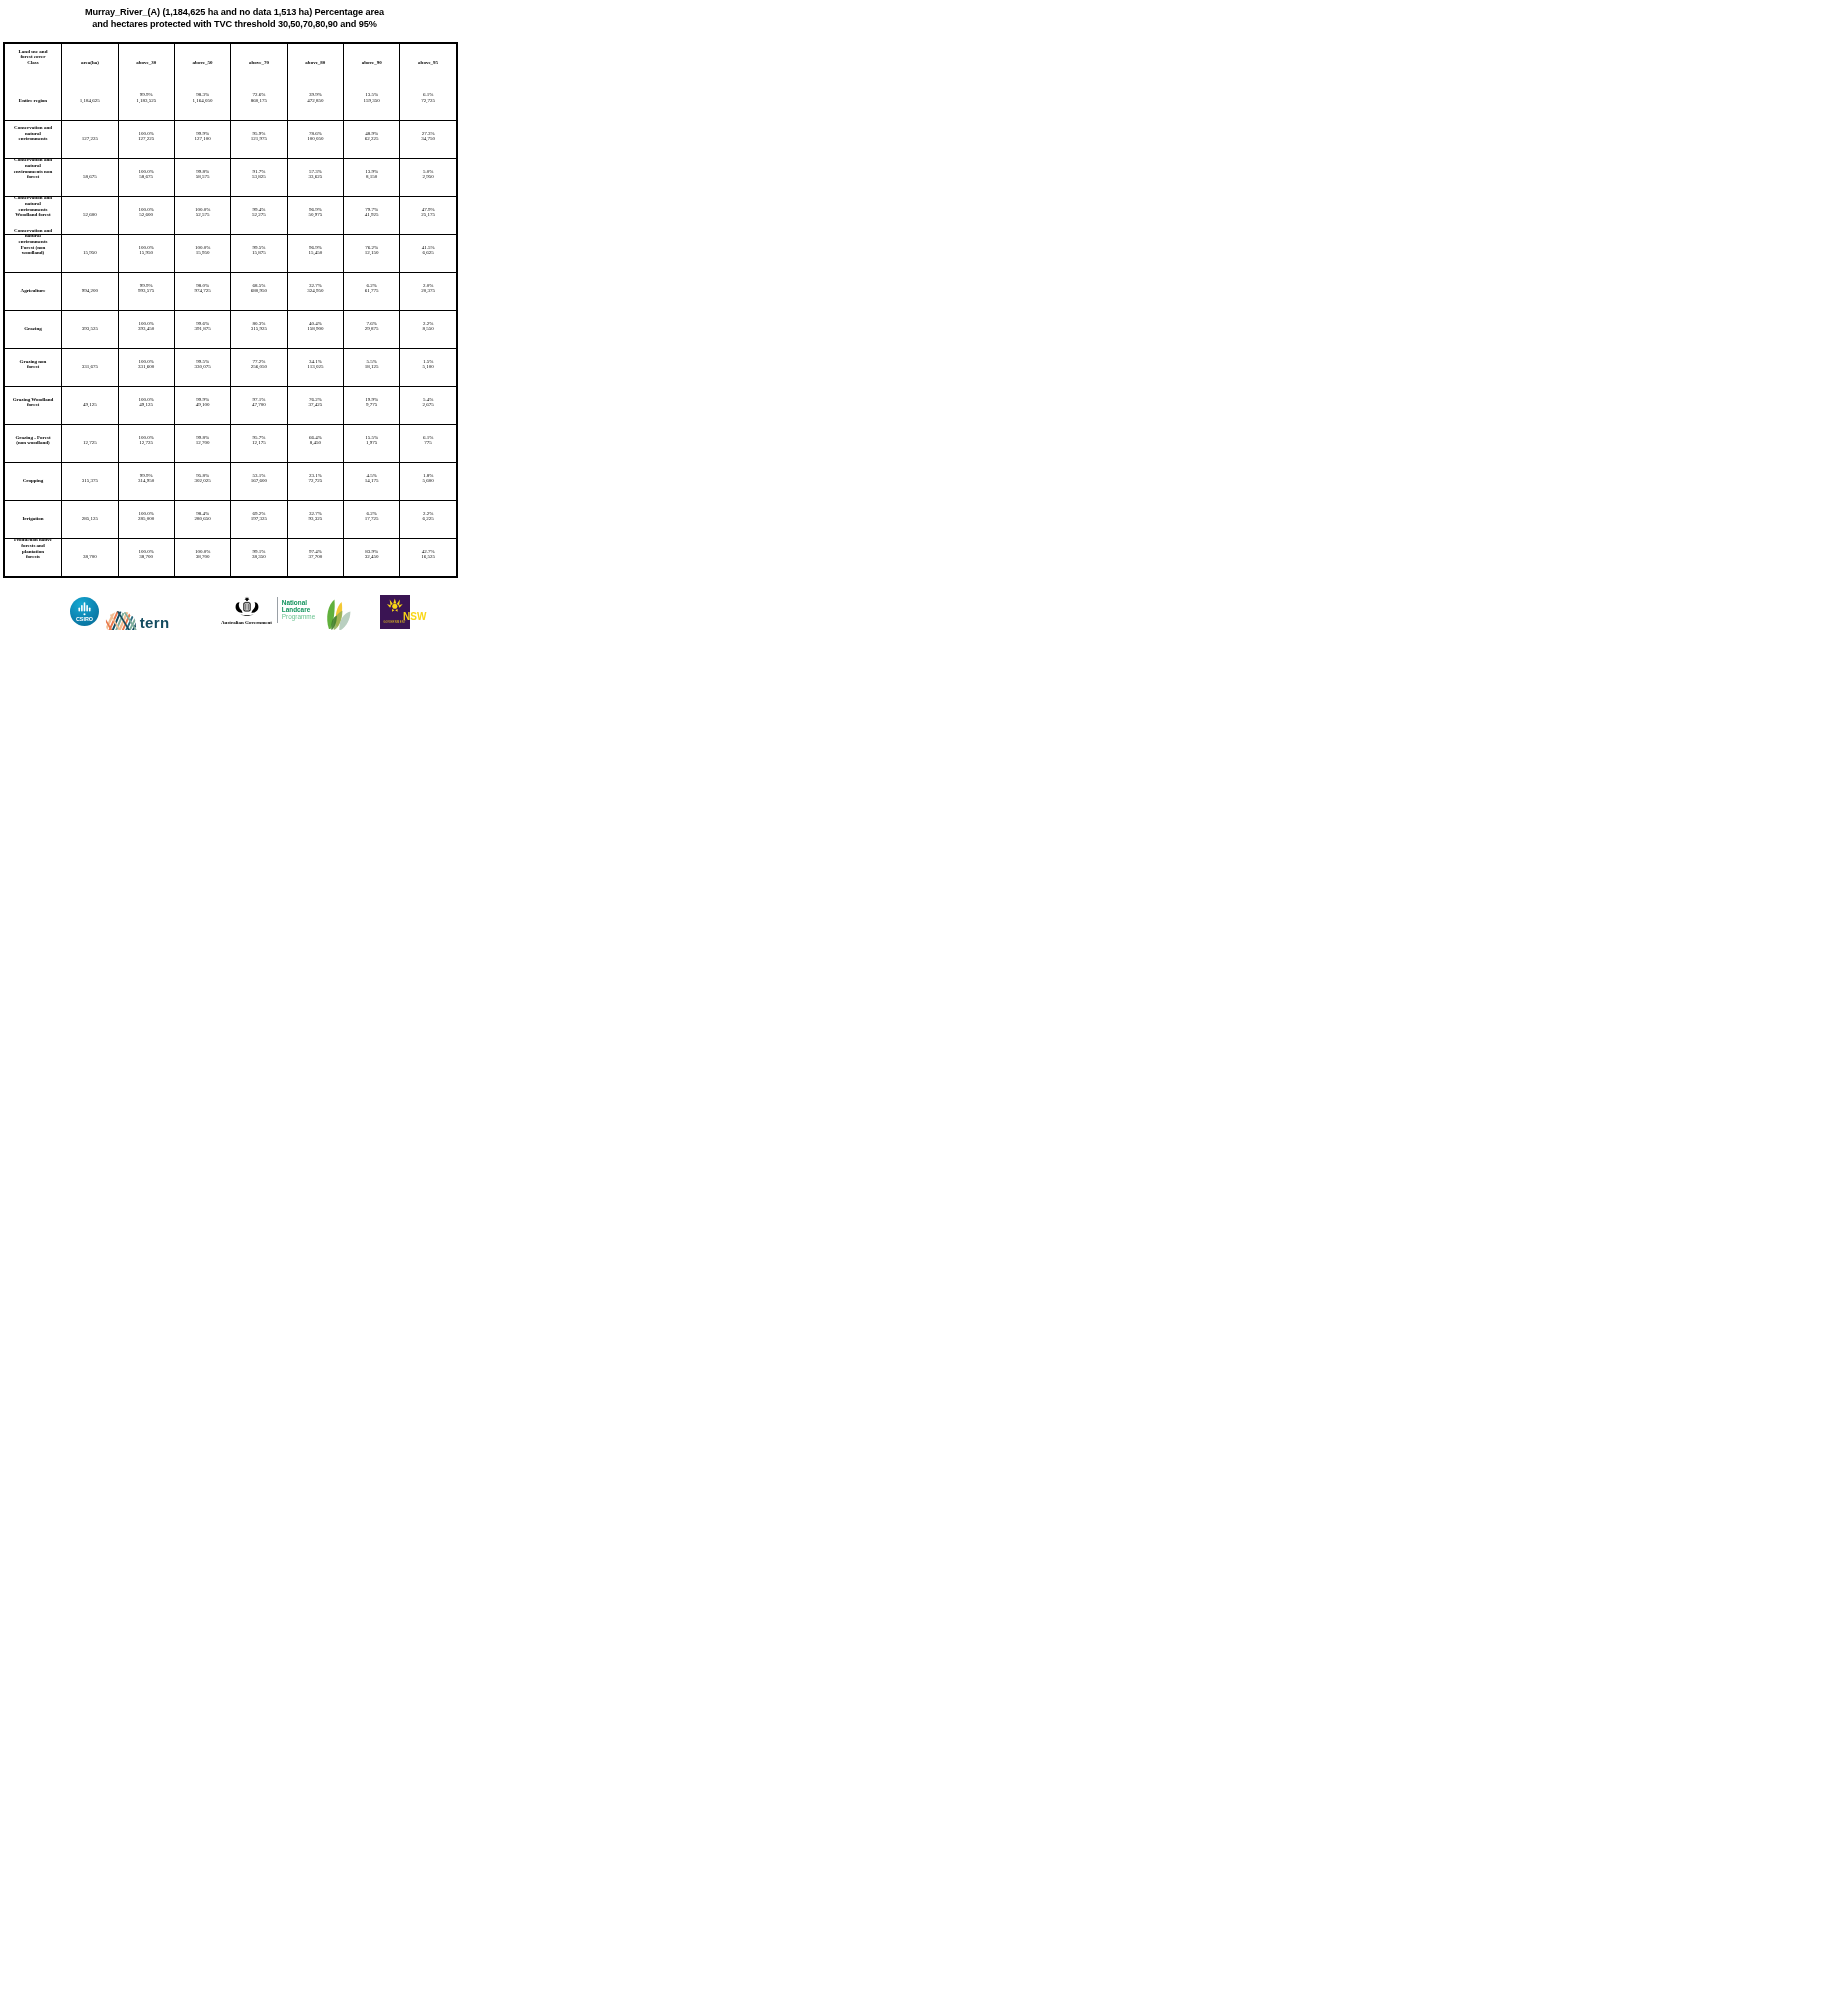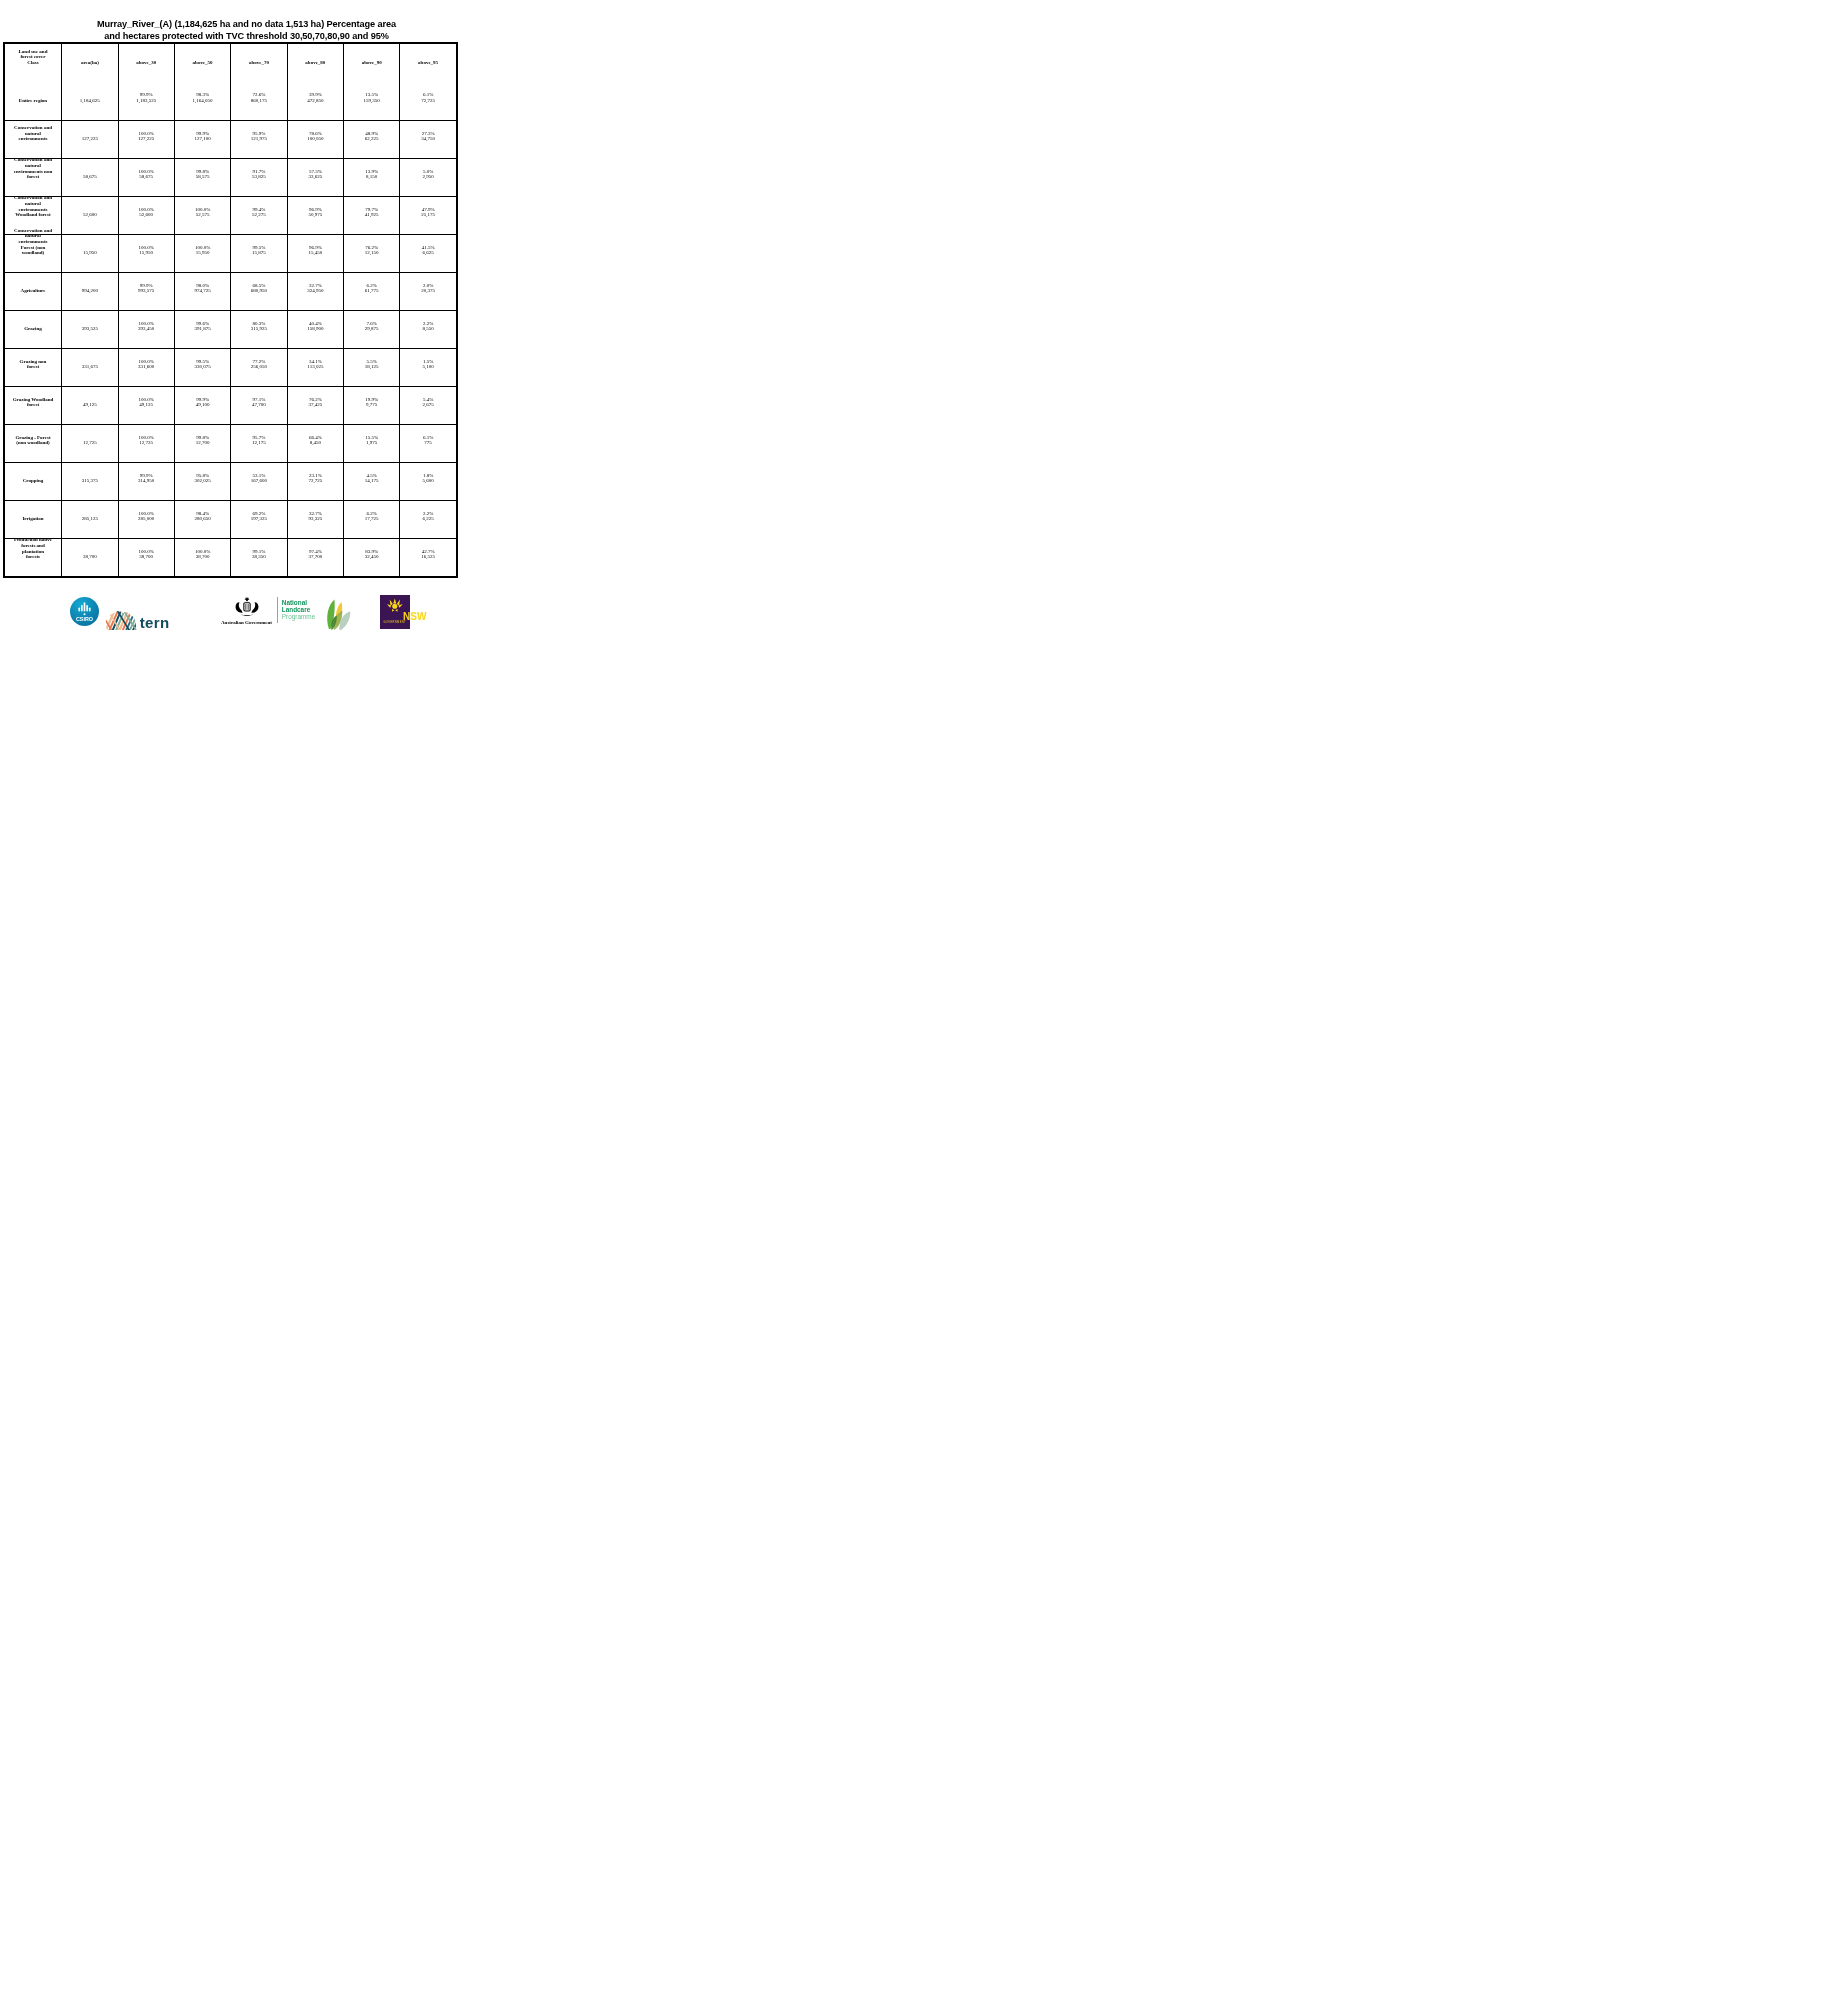--- a/index.html
+++ b/index.html
@@ -5,21 +5,21 @@
   html,body { margin:0; padding:0; background:#ffffff; }
   * { box-sizing:border-box; }
   .page {
     position:relative; width:461px; height:630px; background:#fff;
     font-family:"Liberation Serif", serif; color:#000;
   }
   .title {
     position:absolute; top:1.6px; left:0; width:100%;
     text-align:center; font-family:"Liberation Sans", sans-serif;
     font-weight:bold; font-size:9.2px; line-height:12.4px;
-    letter-spacing:-0.1px; white-space:pre-line; margin:16px;
+    letter-spacing:-0.1px; white-space:pre-line; margin:4px;
   }
   .tbl {
     position:absolute; left:2.8px; top:42px; width:455px;
     border:2px solid #000;
   }
   .trow {
     display:grid; grid-template-columns:repeat(8,1fr);
     height:38px; position:relative;
   }
   .trow + .trow { border-top:1.6px solid #000; }

